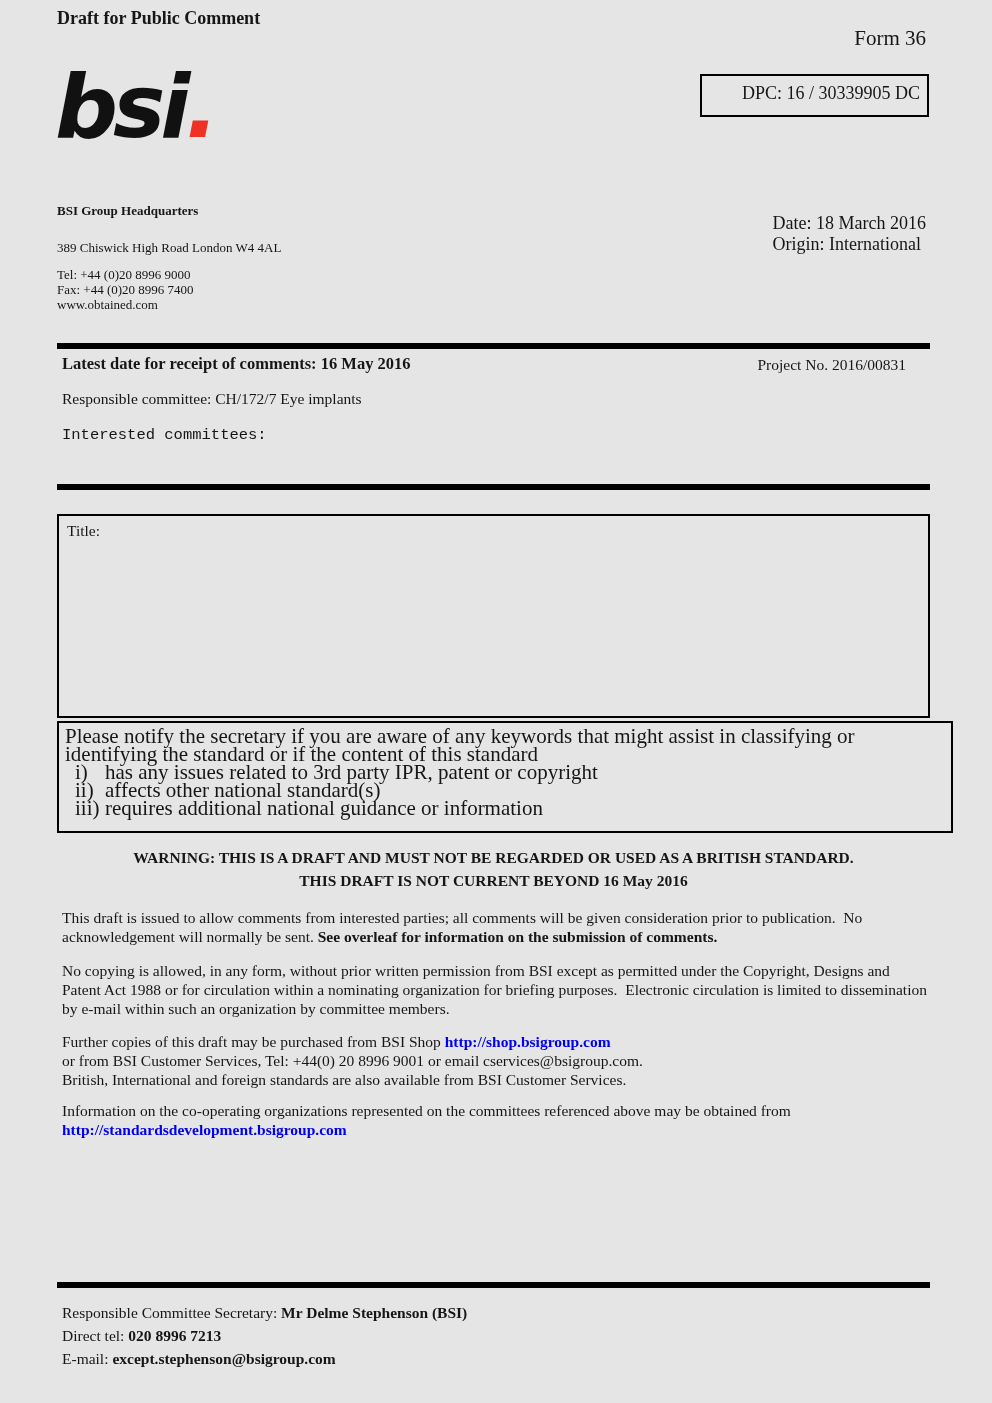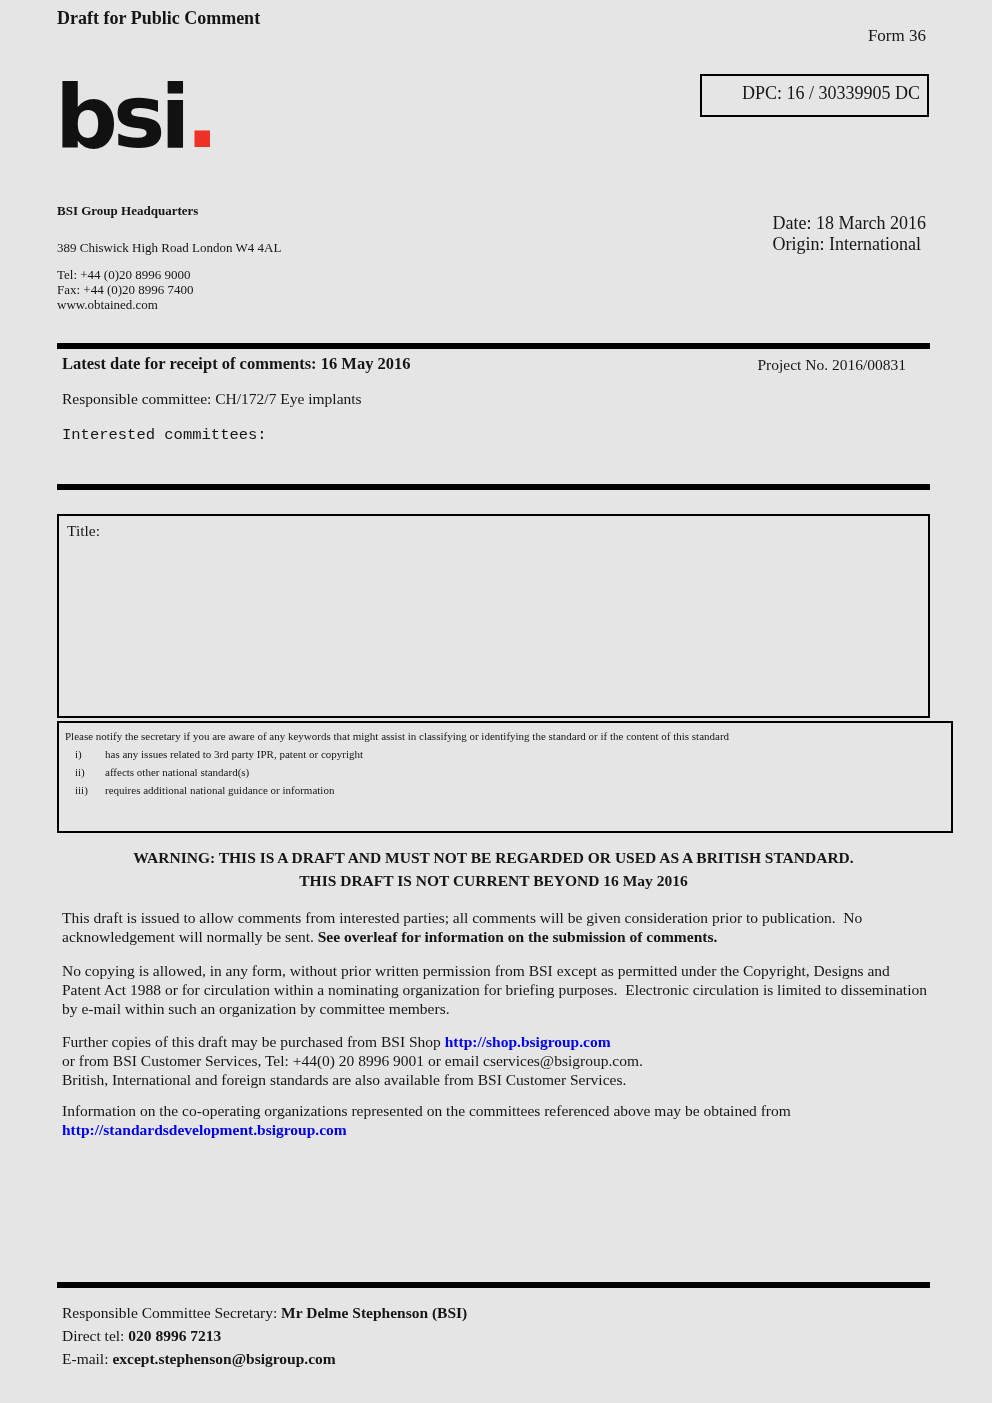--- a/index.html
+++ b/index.html
@@ -12,32 +12,32 @@
   body{font-family:"Liberation Serif", serif;color:var(--text-black);}
   .page{
     position:relative;
     width:992px;height:1403px;
     background:#e5e5e5;
     overflow:hidden;
   }
   .abs{position:absolute;}
   .bold{font-weight:bold;}
   .header-left{left:57px;top:8px;font-size:18px;font-weight:bold;}
-  .form-number{right:66px;top:26px;font-size:17px;}
+  .form-number{right:66px;top:26px;font-size:21px;}
   .dpc-box{
     left:700px;top:74px;width:229px;height:43px;
     border:2px solid #000;
     text-align:right;padding:7px 7px 3px 0;
     font-size:18px;
   }
   .logo{
-    left:55px;top:62px;
+    left:55px;top:52px;
     font-family:"DejaVu Sans", sans-serif;
     font-weight:bold;font-size:88px;line-height:110px;
-    letter-spacing:-5px;color:#111111;
+    letter-spacing:-5px;color:#111111;font-style:italic;
   }
   .logo .logo-dot{color:var(--logo-red);}
   .hq{left:57px;font-size:13px;line-height:15px;}
   .hq-title{top:203px;font-weight:bold;}
   .hq-address{top:240px;}
   .hq-tel{top:267px;}
   .hq-fax{top:282px;}
   .hq-web{top:297px;}
   .date-origin{
     right:66px;top:213px;
@@ -54,21 +54,21 @@
   .title-box{
     left:57px;top:514px;width:873px;height:204px;
     border:2px solid #000;
     padding:6px 8px;font-size:15.5px;
     display:flex;align-items:flex-start;
   }
   .title-label{width:74px;flex:none;}
   .keywords-box{
     left:57px;top:721px;width:896px;height:112px;
     border:2px solid #000;
-    padding:4px 6px;font-size:11px;line-height:18px;
+    padding:4px 6px;font-size:21px;line-height:18px;
   }
   .kw-list{margin-top:0;}
   .kw-item{display:flex;margin-left:10px;}
   .kw-marker{width:30px;flex:none;}
   .warning{left:57px;width:873px;text-align:center;font-weight:bold;font-size:15.5px;}
   .warning-1{top:849px;}
   .warning-2{top:872px;}
   .para{left:62px;width:866px;font-size:15.5px;line-height:19px;white-space:pre-wrap;}
   .para-1{top:908px;}
   .para-2{top:961px;}

